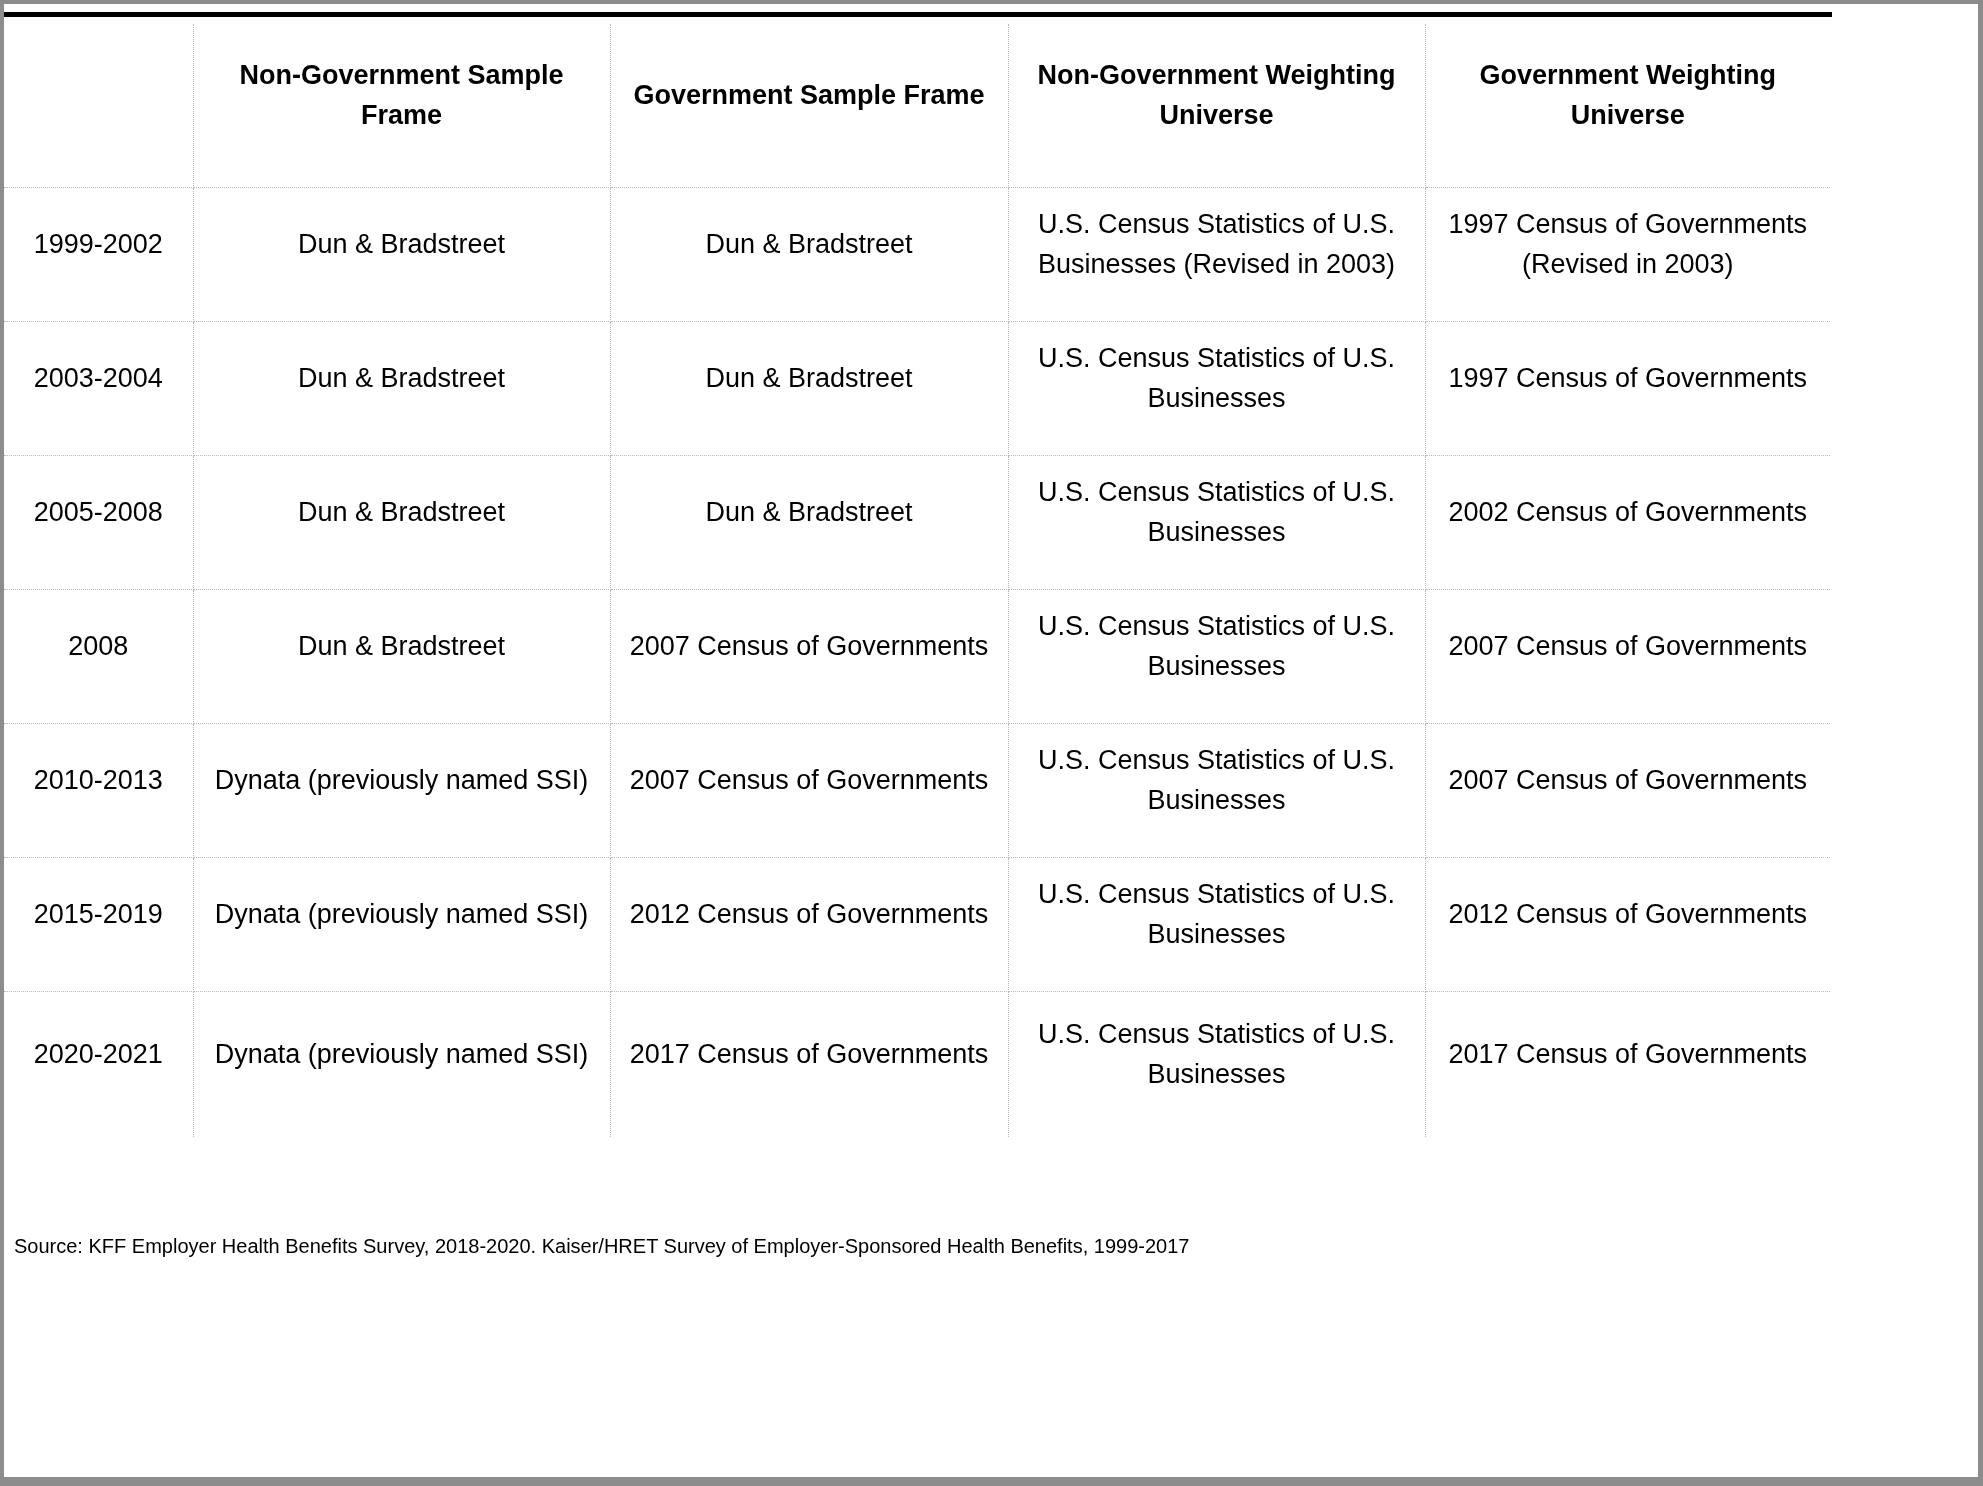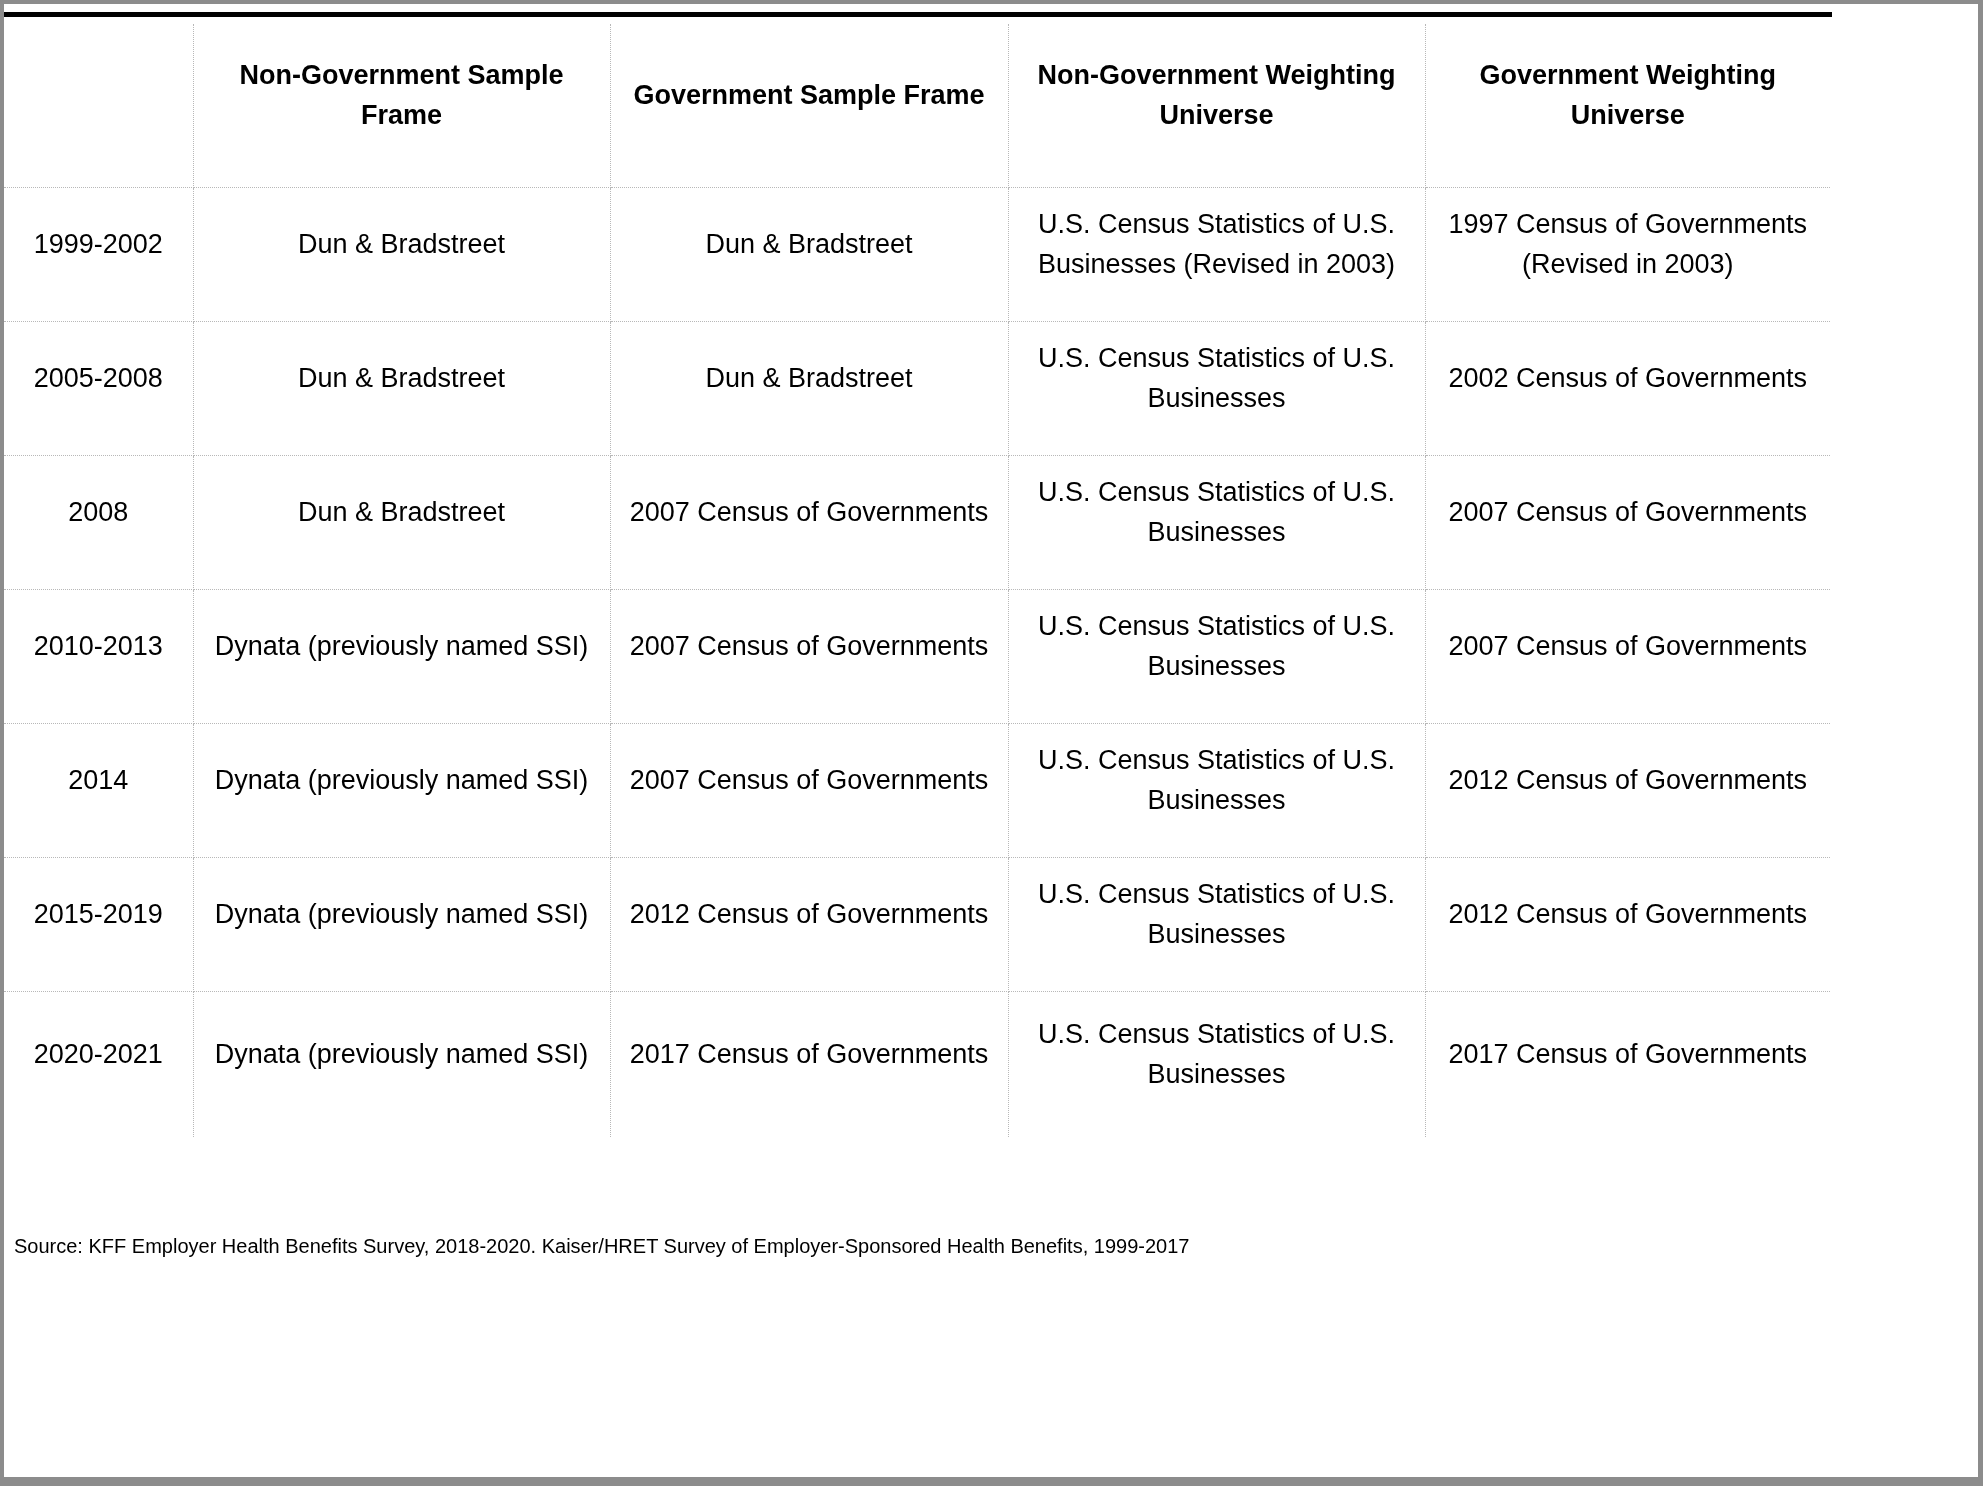--- a/index.html
+++ b/index.html
@@ -88,20 +88,27 @@
       <th>Government Weighting Universe</th>
     </tr>
     <tr>
       <td>1999-2002</td>
       <td>Dun &amp; Bradstreet</td>
       <td>Dun &amp; Bradstreet</td>
       <td>U.S. Census Statistics of U.S. Businesses (Revised in 2003)</td>
       <td>1997 Census of Governments (Revised in 2003)</td>
     </tr>
     <tr>
+      <td>2003-2004</td>
+      <td>Dun &amp; Bradstreet</td>
+      <td>Dun &amp; Bradstreet</td>
+      <td>U.S. Census Statistics of U.S. Businesses</td>
+      <td>1997 Census of Governments</td>
+    </tr>
+    <tr>
       <td>2005-2008</td>
       <td>Dun &amp; Bradstreet</td>
       <td>Dun &amp; Bradstreet</td>
       <td>U.S. Census Statistics of U.S. Businesses</td>
       <td>2002 Census of Governments</td>
     </tr>
     <tr>
       <td>2008</td>
       <td>Dun &amp; Bradstreet</td>
       <td>2007 Census of Governments</td>
@@ -109,27 +116,20 @@
       <td>2007 Census of Governments</td>
     </tr>
     <tr>
       <td>2010-2013</td>
       <td>Dynata (previously named SSI)</td>
       <td>2007 Census of Governments</td>
       <td>U.S. Census Statistics of U.S. Businesses</td>
       <td>2007 Census of Governments</td>
     </tr>
     <tr>
-      <td>2014</td>
-      <td>Dynata (previously named SSI)</td>
-      <td>2007 Census of Governments</td>
-      <td>U.S. Census Statistics of U.S. Businesses</td>
-      <td>2012 Census of Governments</td>
-    </tr>
-    <tr>
       <td>2015-2019</td>
       <td>Dynata (previously named SSI)</td>
       <td>2012 Census of Governments</td>
       <td>U.S. Census Statistics of U.S. Businesses</td>
       <td>2012 Census of Governments</td>
     </tr>
     <tr class="last">
       <td>2020-2021</td>
       <td>Dynata (previously named SSI)</td>
       <td>2017 Census of Governments</td>

